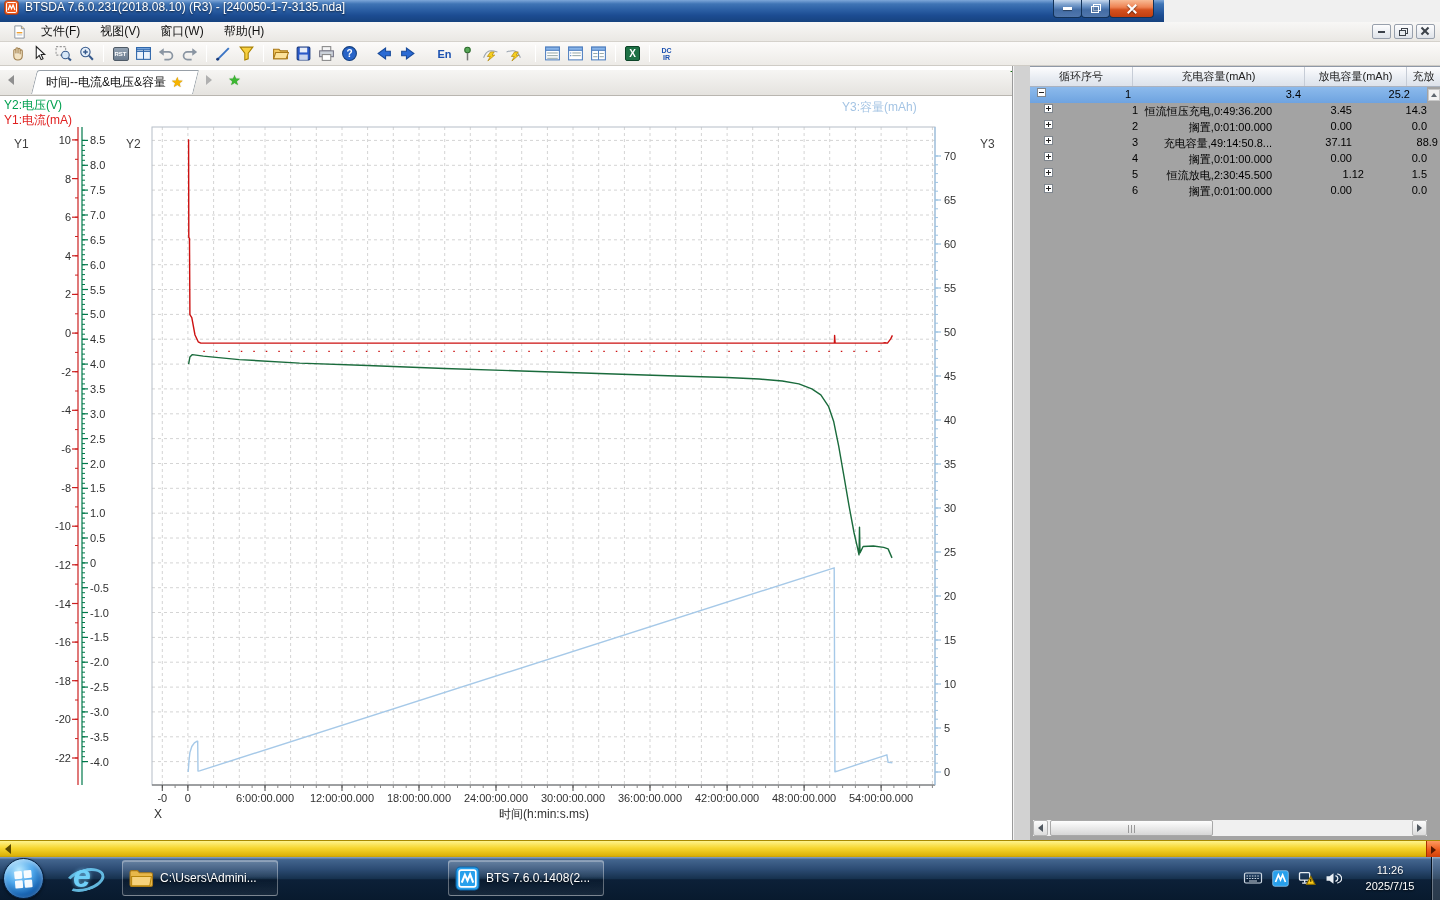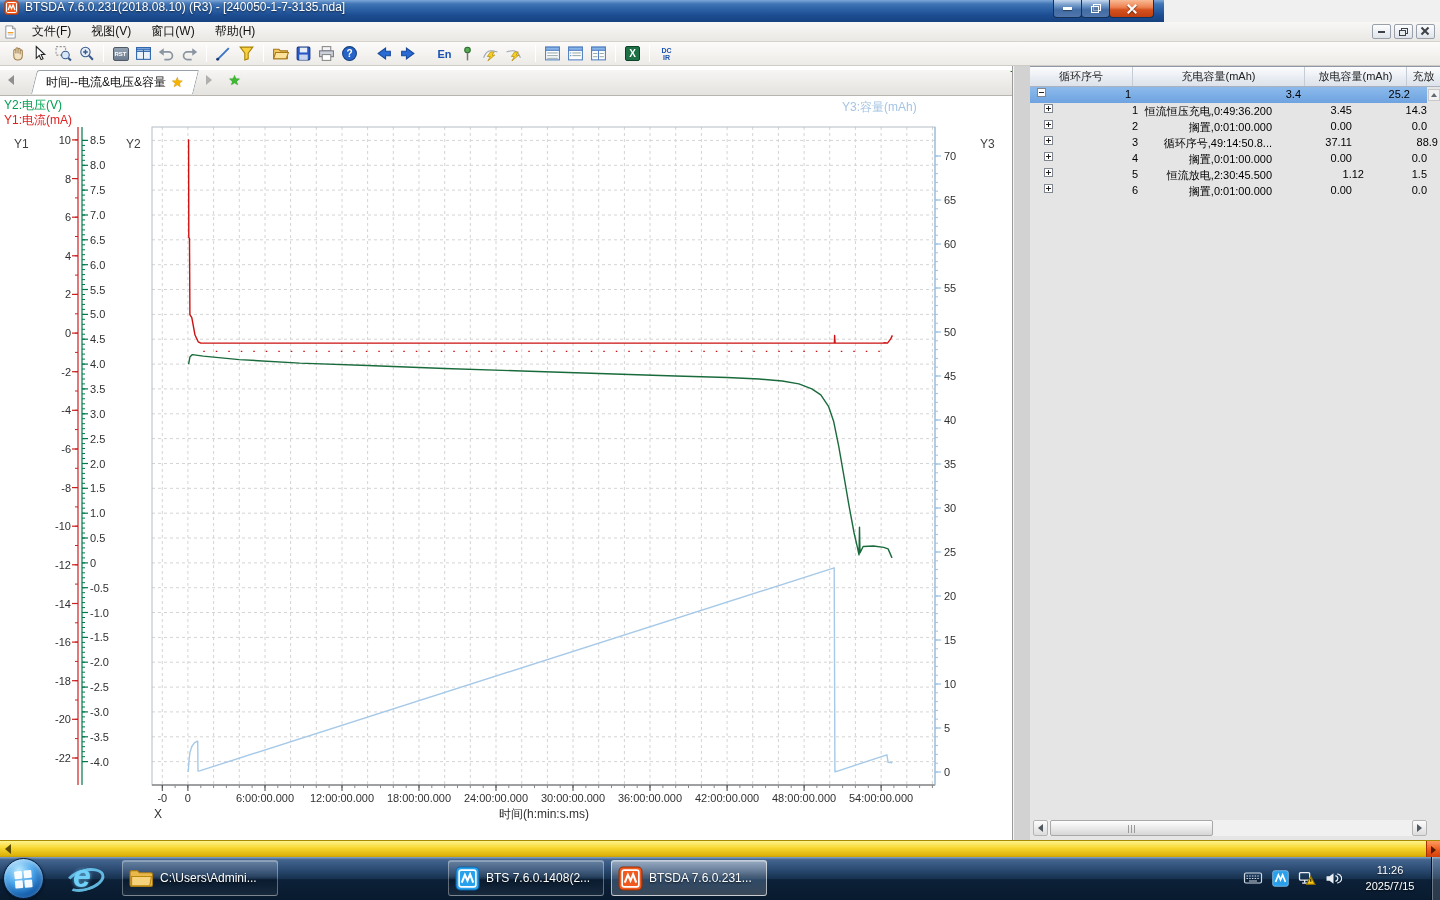--- a/index.html
+++ b/index.html
@@ -24,21 +24,21 @@
   .glyph-close{position:relative;width:12px;height:10px}
   .glyph-close::before,.glyph-close::after{content:"";position:absolute;left:0;top:4px;width:12px;height:2px;background:#fff;box-shadow:0 1px 1px rgba(0,0,0,.35)}
   .glyph-close::before{transform:rotate(45deg)}
   .glyph-close::after{transform:rotate(-45deg)}
 
   .bts-logo{display:inline-flex;flex:none}
 
   
   .menubar{position:absolute;left:0;top:22px;width:1440px;height:20px;
     background:linear-gradient(#f8f7f6,#eae8e4);border-bottom:1px solid #d5d2cc;
-    display:flex;align-items:center;font-size:12px;color:#111;padding-left:3px}
+    display:flex;align-items:center;font-size:12px;color:#111;padding-left:12px}
   .menu-item{padding:2px 10px;cursor:default}
   .mdi-btns{position:absolute;right:5px;top:2px;display:flex}
   .mbtn{width:19px;height:15px;margin-left:3px;border:1px solid #98a0ac;border-radius:2px;
     background:linear-gradient(#fdfdfe,#dfe3e9);display:flex;align-items:center;justify-content:center;color:#3c424a}
   .mbtn .glyph-min{background:#3c424a;box-shadow:none;width:7px;height:2px}
   .mbtn .glyph-restore{width:9px;height:8px}
   .mbtn .glyph-restore::before{border-color:#3c424a;width:5px;height:4px}
   .mbtn .glyph-restore::after{border-color:#3c424a;background:#e8ecf0;width:5px;height:4px}
   .mbtn .glyph-close{width:9px;height:9px}
   .mbtn .glyph-close::before,.mbtn .glyph-close::after{width:10px;height:2px;background:#3c424a;box-shadow:none;top:3px;left:-1px}
@@ -71,21 +71,21 @@
   .star.green{color:#3cb832;text-shadow:0 0 1px #1a7a14;position:relative}
   .star-plus{position:absolute;font-size:8px;font-weight:bold;color:#0c6c08;right:-3px;top:-3px}
 
   .ytitle{position:absolute;font-size:12px;white-space:nowrap}
   #chart-svg{position:absolute;left:0;top:26px}
 
   .splitter{position:absolute;left:1012px;top:0;width:18px;height:774px;background:#d2d2d2;
     border-left:1px solid #9a9a9a;box-shadow:inset 1px 0 0 #f4f4f4}
 
   
-  .table-panel{position:absolute;left:1030px;top:0;width:410px;height:774px;background:#e5e5e5;font-size:11px}
+  .table-panel{position:absolute;left:1030px;top:0;width:410px;height:774px;background:#a3a3a3;font-size:11px}
   .tbl-header{position:absolute;left:0;top:0;right:0;height:21px;display:flex;
     background:linear-gradient(#fdfdfe,#e9edf3 55%,#dde2ea);border-top:1px solid #8f98a6;border-bottom:1px solid #aab2bf}
   .th{display:flex;align-items:center;justify-content:center;border-right:1px solid #c6ccd6;color:#222;white-space:nowrap;overflow:hidden}
   .trow{position:absolute;left:0;height:16px;color:#000}
   .trow span{position:absolute;top:1px;white-space:nowrap}
   .sel{background:linear-gradient(#8cbaec,#6ea3e0);right:13px}
   .exp{position:absolute;width:9px;height:9px;top:3px;background:#fff;border:1px solid #7f868e}
   .exp::before{content:"";position:absolute;left:1px;top:3px;width:5px;height:1px;background:#222}
   .exp.plus::after{content:"";position:absolute;left:3px;top:1px;width:1px;height:5px;background:#222}
   .tbl-upbtn{position:absolute;left:398px;top:23px;width:12px;height:12px;background:#f2f2f2;border:1px solid #c8c8c8;display:flex;align-items:center;justify-content:center}
@@ -926,21 +926,21 @@
       <div class="trow" style="top:53px;right:0">
         <span class="exp plus" style="left:14px"></span>
         <span style="right:302px">2</span>
         <span style="right:168px">搁置,0:01:00.000</span>
         <span style="right:88px">0.00</span>
         <span style="right:13px">0.0</span>
       </div>
       <div class="trow" style="top:69px;right:0">
         <span class="exp plus" style="left:14px"></span>
         <span style="right:302px">3</span>
-        <span style="right:168px">循环序号,49:14:50.8...</span>
+        <span style="right:168px">充电容量,49:14:50.8...</span>
         <span style="right:88px">37.11</span>
         <span style="right:2px">88.9</span>
       </div>
       <div class="trow" style="top:85px;right:0">
         <span class="exp plus" style="left:14px"></span>
         <span style="right:302px">4</span>
         <span style="right:168px">搁置,0:01:00.000</span>
         <span style="right:88px">0.00</span>
         <span style="right:13px">0.0</span>
       </div>
@@ -1014,30 +1014,20 @@
       <span class="bts-logo">
         <svg width="25" height="25" viewBox="0 0 24 24">
             <rect x="1" y="1" width="22" height="22" rx="4" fill="#28a0ec" stroke="#0c64a8"></rect>
             <rect x="4" y="4" width="16" height="16" rx="2" fill="none" stroke="#fff" stroke-width="1.6"></rect>
             <polyline points="6.5,16 9.5,8.5 12,14 14.5,8 17.5,16" stroke="#fff" stroke-width="2" fill="none"></polyline>
           </svg>
       </span>
       <span class="task-label">BTS 7.6.0.1408(2...</span>
     </div>
 
-    <div class="task-btn active" style="left:611px">
-      <span class="bts-logo">
-        <svg width="25" height="25" viewBox="0 0 24 24">
-            <rect x="1" y="1" width="22" height="22" rx="4" fill="#f05a1e" stroke="#9a2e00"></rect>
-            <rect x="4" y="4" width="16" height="16" rx="2" fill="none" stroke="#fff" stroke-width="1.6"></rect>
-            <polyline points="6.5,16 9.5,8.5 12,14 14.5,8 17.5,16" stroke="#fff" stroke-width="2" fill="none"></polyline>
-          </svg>
-      </span>
-      <span class="task-label">BTSDA 7.6.0.231...</span>
-    </div>
 
     <div class="tray">
       <span>
           <svg width="20" height="14" viewBox="0 0 18 14">
             <rect x="0.5" y="2" width="17" height="10" rx="1.5" fill="none" stroke="#cfd9e4" stroke-width="1.2"></rect>
             <line x1="2.5" y1="5" x2="15.5" y2="5" stroke="#cfd9e4" stroke-dasharray="1.5,1.2"></line>
             <line x1="2.5" y1="7.5" x2="15.5" y2="7.5" stroke="#cfd9e4" stroke-dasharray="1.5,1.2"></line>
             <line x1="5" y1="10" x2="13" y2="10" stroke="#cfd9e4"></line>
           </svg>
         </span>

